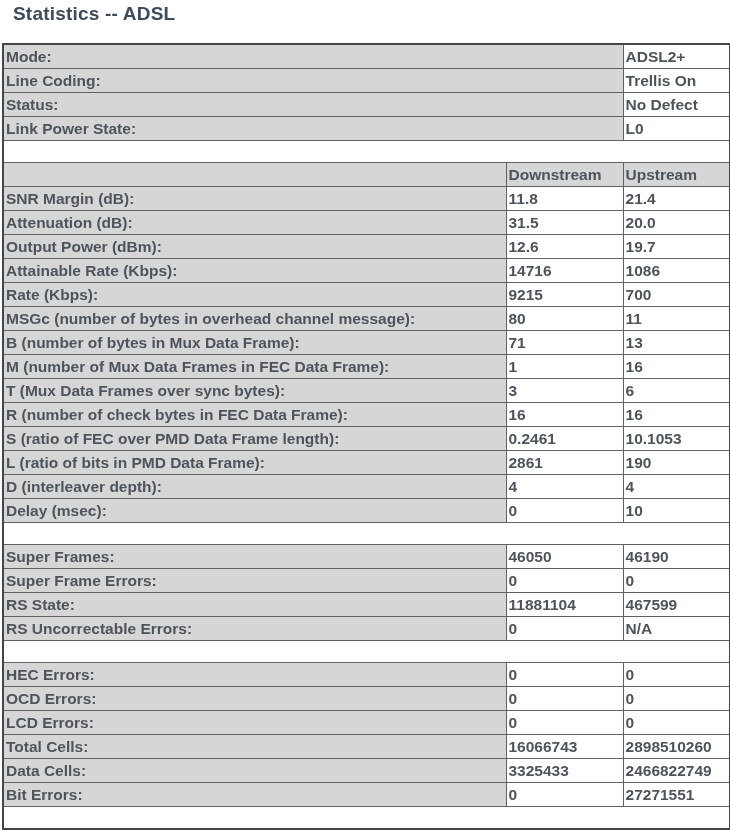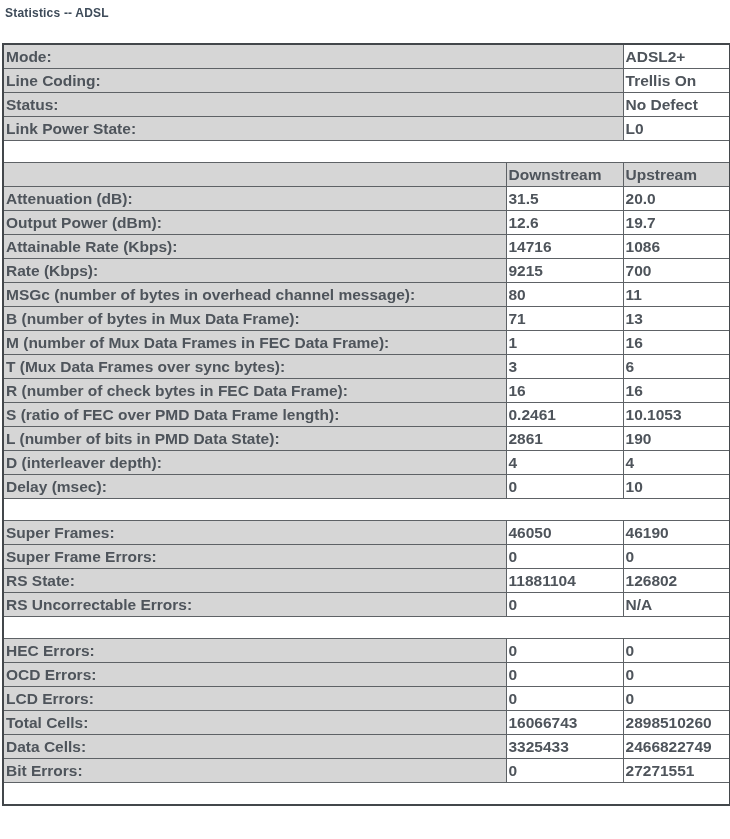--- a/index.html
+++ b/index.html
@@ -15,22 +15,22 @@
     padding: 0;
     background: #ffffff;
   }
   body {
     width: 730px;
     height: 839px;
     overflow: hidden;
     font-family: "Liberation Sans", sans-serif;
   }
   .page-title {
-    margin: 5px 0 21px 5px;
-    font-size: 12px;
+    margin: 5px 0 21px 13px;
+    font-size: 19px;
     line-height: 17px;
     font-weight: 700;
     letter-spacing: 0.2px;
     color: var(--title-text);
   }
   table.stats {
     border-collapse: collapse;
     table-layout: fixed;
     width: 727px;
     margin-left: 2px;
@@ -90,20 +90,25 @@
       </tr>
       <tr class="separator-row">
         <td colspan="3"></td>
       </tr>
       <tr>
         <td class="header-cell"></td>
         <td class="header-cell">Downstream</td>
         <td class="header-cell">Upstream</td>
       </tr>
       <tr>
+        <td class="label-cell">SNR Margin (dB):</td>
+        <td class="value-cell">11.8</td>
+        <td class="value-cell">21.4</td>
+      </tr>
+      <tr>
         <td class="label-cell">Attenuation (dB):</td>
         <td class="value-cell">31.5</td>
         <td class="value-cell">20.0</td>
       </tr>
       <tr>
         <td class="label-cell">Output Power (dBm):</td>
         <td class="value-cell">12.6</td>
         <td class="value-cell">19.7</td>
       </tr>
       <tr>
@@ -140,21 +145,21 @@
         <td class="label-cell">R (number of check bytes in FEC Data Frame):</td>
         <td class="value-cell">16</td>
         <td class="value-cell">16</td>
       </tr>
       <tr>
         <td class="label-cell">S (ratio of FEC over PMD Data Frame length):</td>
         <td class="value-cell">0.2461</td>
         <td class="value-cell">10.1053</td>
       </tr>
       <tr>
-        <td class="label-cell">L (number of bits in PMD Data State):</td>
+        <td class="label-cell">L (ratio of bits in PMD Data Frame):</td>
         <td class="value-cell">2861</td>
         <td class="value-cell">190</td>
       </tr>
       <tr>
         <td class="label-cell">D (interleaver depth):</td>
         <td class="value-cell">4</td>
         <td class="value-cell">4</td>
       </tr>
       <tr>
         <td class="label-cell">Delay (msec):</td>
@@ -170,21 +175,21 @@
         <td class="value-cell">46190</td>
       </tr>
       <tr>
         <td class="label-cell">Super Frame Errors:</td>
         <td class="value-cell">0</td>
         <td class="value-cell">0</td>
       </tr>
       <tr>
         <td class="label-cell">RS State:</td>
         <td class="value-cell">11881104</td>
-        <td class="value-cell">126802</td>
+        <td class="value-cell">467599</td>
       </tr>
       <tr>
         <td class="label-cell">RS Uncorrectable Errors:</td>
         <td class="value-cell">0</td>
         <td class="value-cell">N/A</td>
       </tr>
       <tr class="separator-row">
         <td colspan="3"></td>
       </tr>
       <tr>

